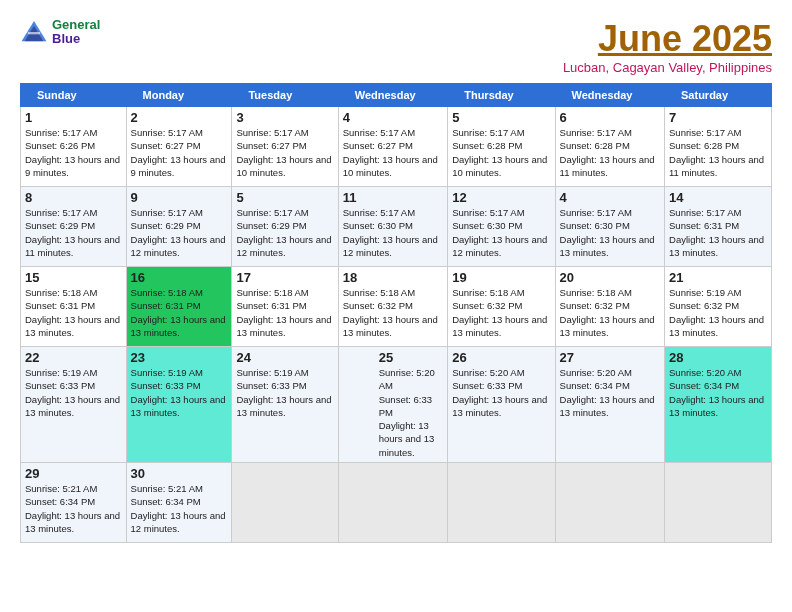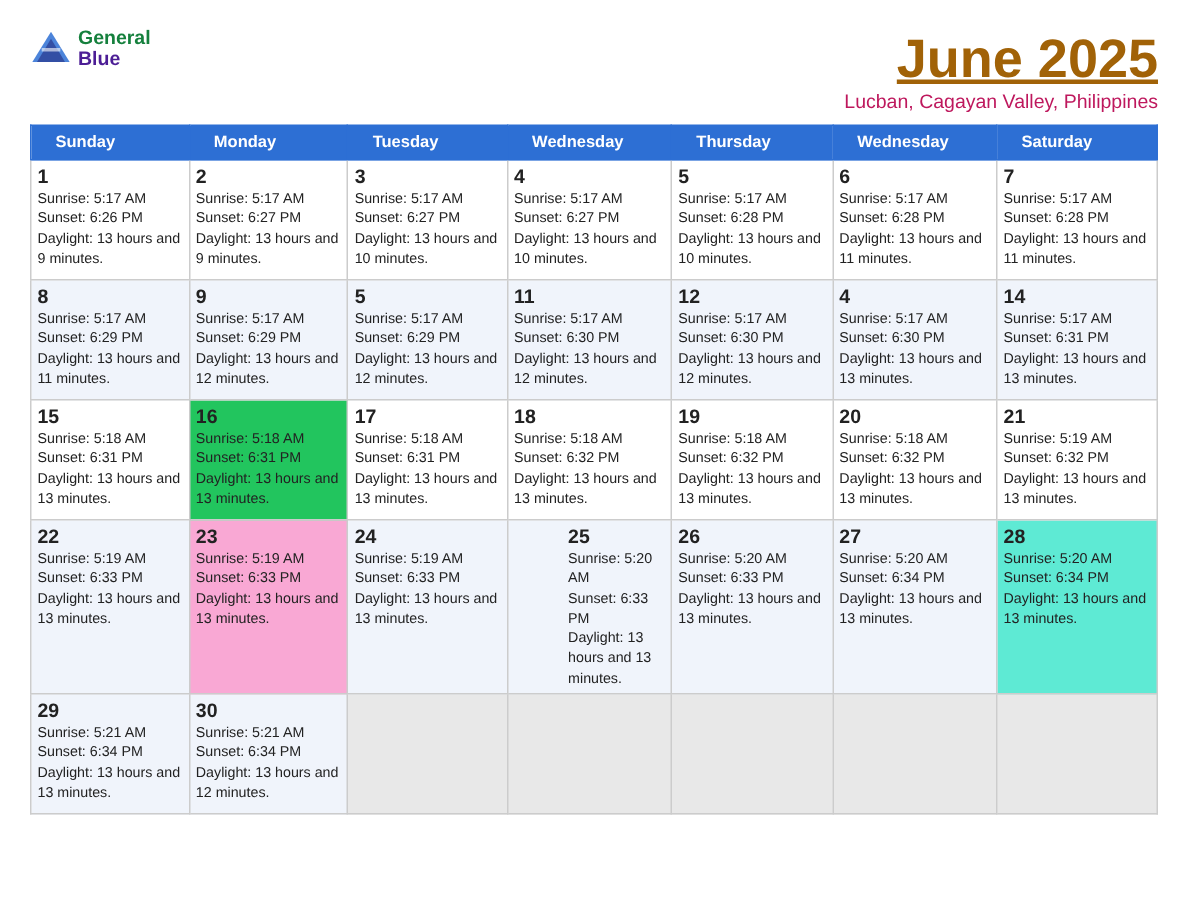--- a/index.html
+++ b/index.html
@@ -218,21 +218,21 @@
           <td style="background: rgb(255, 255, 255);">
         <span class="day-num">21</span>
         <span class="day-detail">Sunrise: 5:19 AM<br>Sunset: 6:32 PM<br>Daylight: 13 hours and 13 minutes.</span>
       </td>
         </tr>
         <tr>
           <td style="background: rgb(240, 244, 251);">
         <span class="day-num">22</span>
         <span class="day-detail">Sunrise: 5:19 AM<br>Sunset: 6:33 PM<br>Daylight: 13 hours and 13 minutes.</span>
       </td>
-          <td style="background: #f9a8d4;">
+          <td style="background: #5eead4;">
         <span class="day-num">23</span>
         <span class="day-detail">Sunrise: 5:19 AM<br>Sunset: 6:33 PM<br>Daylight: 13 hours and 13 minutes.</span>
       </td>
           <td style="background: rgb(240, 244, 251);">
         <span class="day-num">24</span>
         <span class="day-detail">Sunrise: 5:19 AM<br>Sunset: 6:33 PM<br>Daylight: 13 hours and 13 minutes.</span>
       </td>
           <td style="background: rgb(240, 244, 251); padding-left: 40px;">
         <span class="day-num">25</span>
         <span class="day-detail">Sunrise: 5:20 AM<br>Sunset: 6:33 PM<br>Daylight: 13 hours and 13 minutes.</span>

